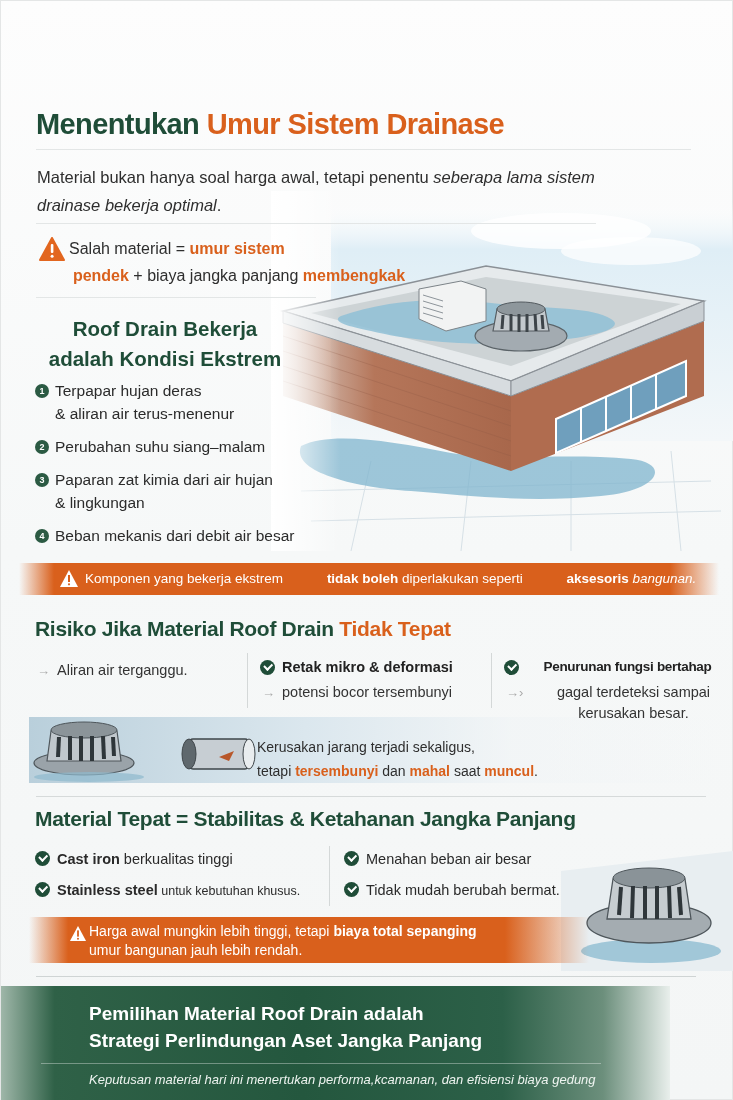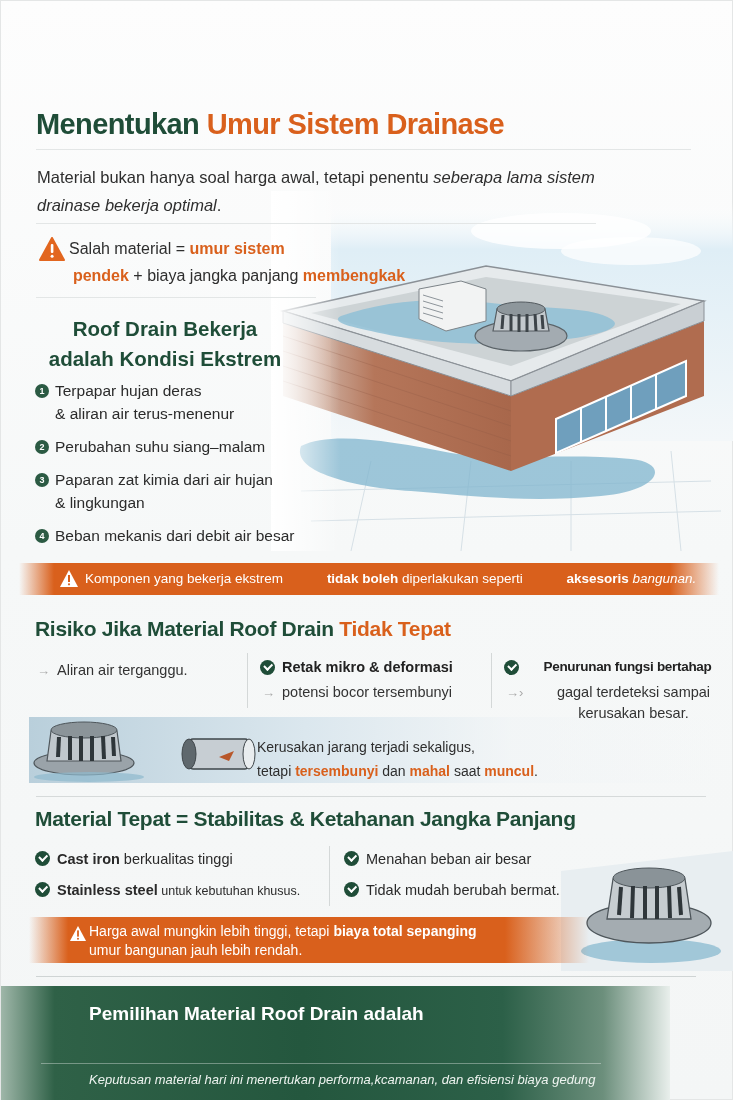--- a/index.html
+++ b/index.html
@@ -354,17 +354,18 @@
     </svg>
     <div><span>Harga awal mungkin lebih tinggi, tetapi </span><b>biaya total sepanging</b></div>
     <div>umur bangunan jauh lebih rendah.</div>
   </div>
 
   <div class="hr" style="left:35px; top:975px; width:660px; background:#cfd4d4;"></div>
 
   <div class="footer">
     <h2 class="footer-title">
       <span>Pemilihan Material Roof Drain adalah</span><br>
+      <span>Strategi Perlindungan Aset  Jangka Panjang</span>
     </h2>
     <div class="footer-line"></div>
     <p class="footer-sub">Keputusan material hari ini menertukan performa,kcamanan, dan efisiensi biaya gedung</p>
   </div>
 </div>
 
 </body></html>

